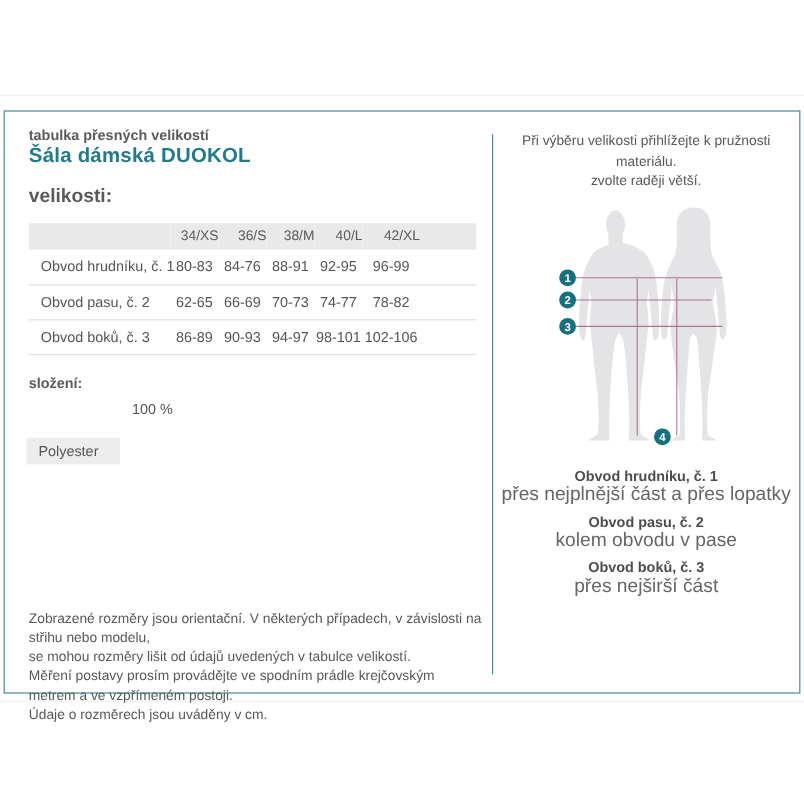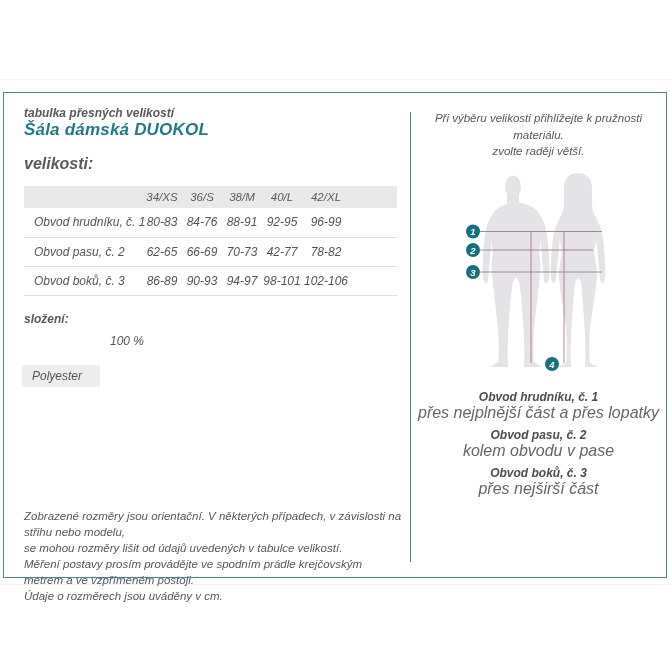--- a/index.html
+++ b/index.html
@@ -20,36 +20,36 @@
     width:670px;height:670px;position:relative;background:#fff;
     font-family:"Liberation Sans", sans-serif;color:var(--tgray);
     overflow:hidden;
   }
   .page-rule{position:absolute;left:0;width:670px;height:1px;background:#f1f1f2;}
   .rule-top{top:79px;}
   .rule-bottom{top:584px;}
 
   .panel{
     position:absolute;left:3px;top:92px;width:664px;height:486px;
-    border:1px solid var(--divider);background:#fff;font-style:italic;
+    border:1px solid var(--divider);background:#fff;
   }
   .abs{position:absolute;}
 
   
   .subtitle{left:20px;top:13px;font-size:12px;font-weight:bold;color:#5a5a5a;}
   .title{left:20px;top:27px;font-size:17px;font-weight:bold;color:var(--accent);letter-spacing:.2px;}
   .sizes-label{left:20px;top:62px;font-size:16px;font-weight:bold;color:#5a5a5a;}
 
   table.sizes{left:20px;top:93px;border-collapse:collapse;table-layout:fixed;width:373px;font-size:12px;color:var(--tgray);}
   table.sizes col.c-label{width:118px;}
   table.sizes col.c-val{width:40px;}
   table.sizes col.c-val-last{width:48px;}
   table.sizes col.c-fill{width:47px;}
   table.sizes thead td{
-    background:var(--hdrbg);height:22px;font-size:11.5px;text-align:center;
+    background:var(--hdrbg);height:22px;font-size:11.5px;text-align:right;
     color:#5a5a5a;white-space:nowrap;
   }
   table.sizes tbody td{
     height:29px;border-bottom:1px solid var(--rowline);text-align:center;white-space:nowrap;
   }
   table.sizes td.lbl{text-align:left;padding-left:10px;}
 
   .comp-label{left:20px;top:219px;font-size:12px;font-weight:bold;color:#5a5a5a;}
   .chip{left:18px;top:237px;width:78px;height:22px;background:var(--chipbg);
         font-size:12px;color:var(--tgray);line-height:22px;padding-left:10px;margin-top:35px;}
@@ -109,21 +109,21 @@
         <td>88-91</td>
         <td>92-95</td>
         <td>96-99</td>
         <td></td>
       </tr>
       <tr>
         <td class="lbl">Obvod pasu, č. 2</td>
         <td>62-65</td>
         <td>66-69</td>
         <td>70-73</td>
-        <td>42-77</td>
+        <td>74-77</td>
         <td>78-82</td>
         <td></td>
       </tr>
       <tr>
         <td class="lbl">Obvod boků, č. 3</td>
         <td>86-89</td>
         <td>90-93</td>
         <td>94-97</td>
         <td>98-101</td>
         <td>102-106</td>

